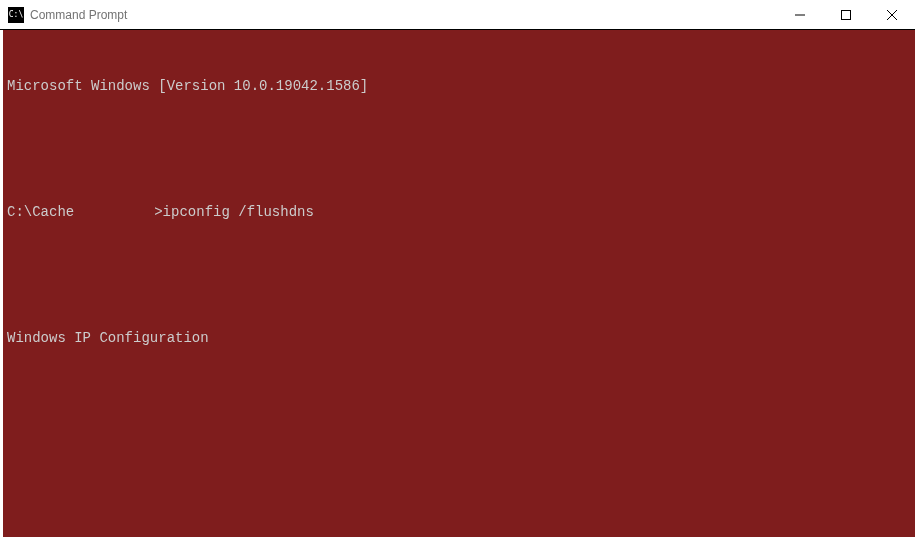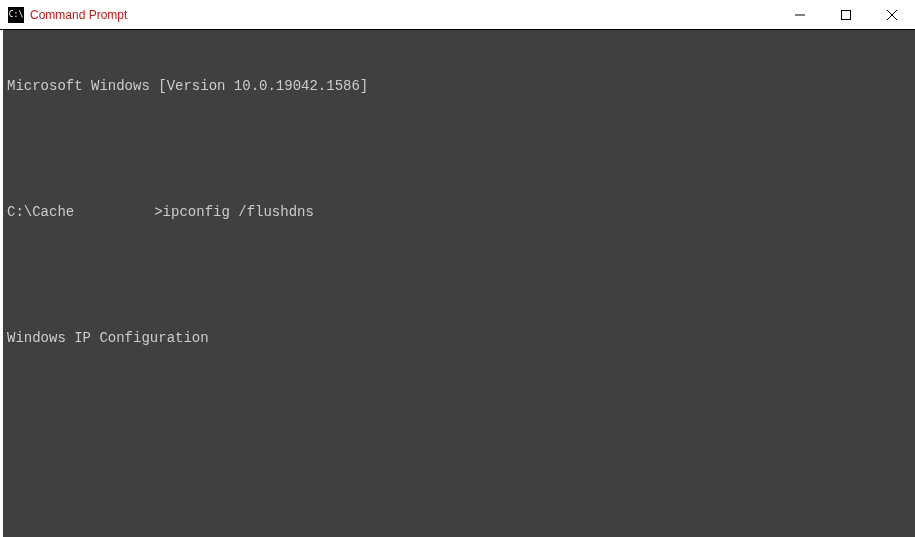--- a/index.html
+++ b/index.html
@@ -41,38 +41,38 @@
       background: #000000;
       display: flex;
       align-items: center;
       justify-content: center;
       color: #ffffff;
       font-size: 8px;
       font-family: Consolas, monospace;
     }
     .title-text {
       font-size: 12px;
-      color: #b91c1c;
+      color: #737373;
     }
     .titlebar-controls {
       display: flex;
       height: 100%;
     }
     .ctrl-btn {
       width: 46px;
       height: 100%;
       display: flex;
       align-items: center;
       justify-content: center;
       cursor: pointer;
       color: #000000;
     }
     .terminal {
       flex: 1;
-      background: #404040;
+      background: #7f1d1d;
       padding: 4px 4px;
       font-family: Consolas, "Courier New", monospace;
       font-size: 14px;
       line-height: 1.5;
       color: #cccccc;
       white-space: pre-wrap;
       overflow: hidden;
       border-left: 3px solid #ffffff;
     }
     .terminal .line {

